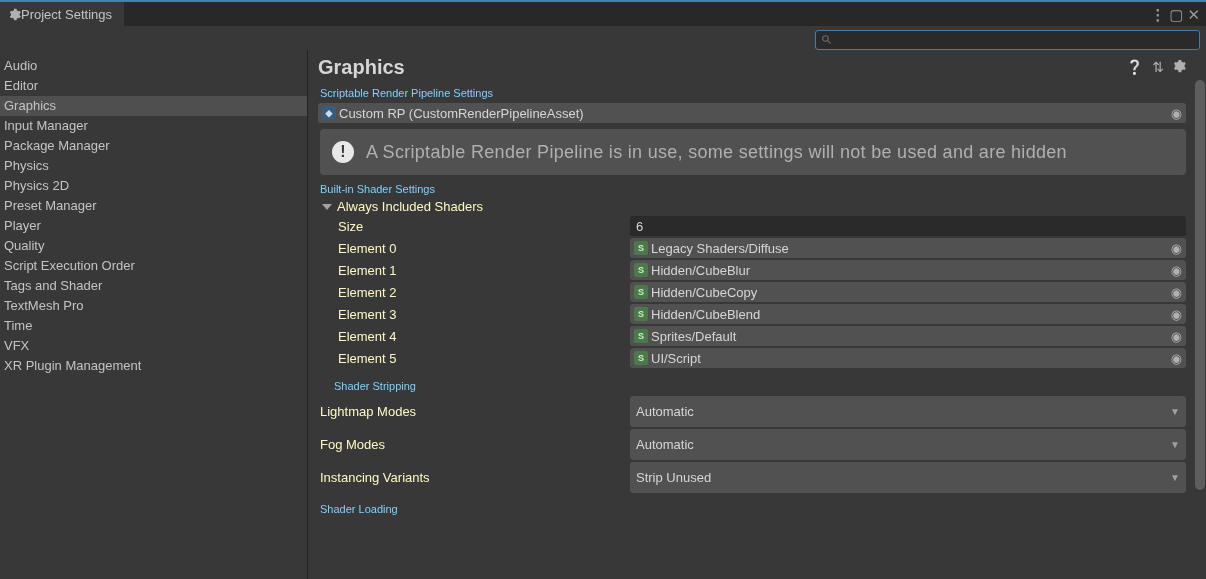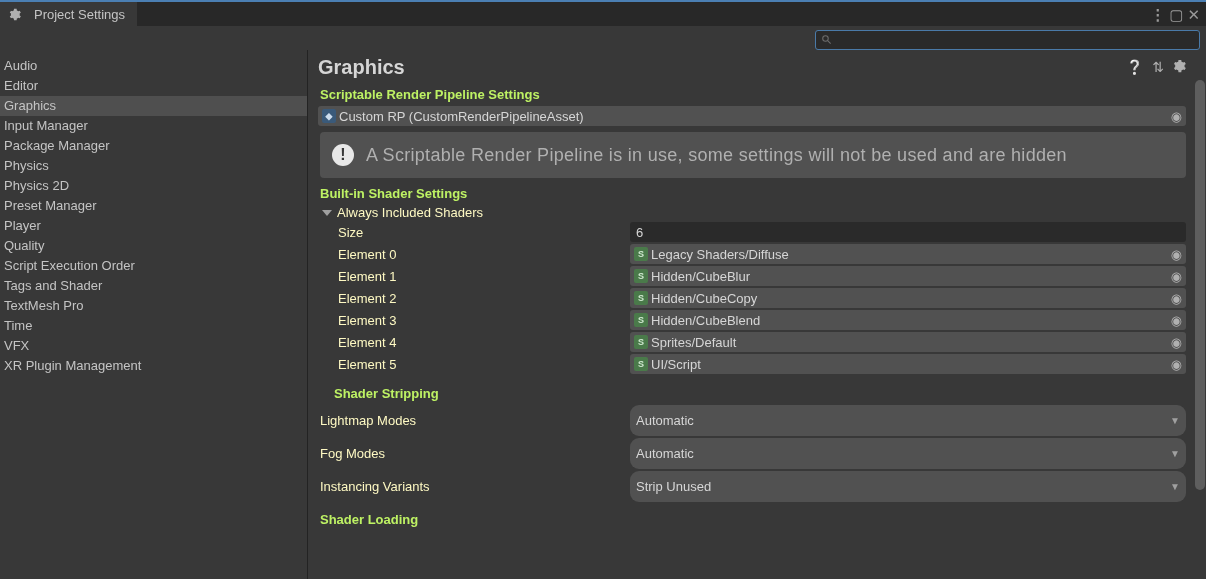--- a/index.html
+++ b/index.html
@@ -1,20 +1,20 @@
 <!DOCTYPE html>
 <html><head>
 <meta charset="utf-8">
 <style>
   * { box-sizing: border-box; margin: 0; padding: 0; font-family: 'Segoe UI', Arial, sans-serif; }
   body { background: #383838; color: #c4c4c4; font-size: 13px; width: 1206px; height: 579px; overflow: hidden; }
   
   
   .tabbar { height: 26px; background: #282828; display: flex; align-items: stretch; border-top: 2px solid #4b7fb3; position: relative; }
-  .tab { background: #383838; display: flex; align-items: center; gap: 13px; padding: 0 12px 0 8px; color: #c4c4c4; }
+  .tab { background: #383838; display: flex; align-items: center; gap: 0; padding: 0 12px 0 8px; color: #c4c4c4; }
   .tab .gear { width: 13px; height: 13px; }
   .win-controls { margin-left: auto; display: flex; align-items: center; gap: 4px; padding-right: 6px; color: #9a9a9a; }
   .win-controls span { cursor: pointer; font-size: 15px; line-height: 1; }
   .win-controls .dots { letter-spacing: -2px; margin-right: 2px; font-weight: bold; }
   
   
   .searchrow { height: 24px; background: #383838; display: flex; justify-content: flex-end; align-items: center; padding: 3px 6px 0 0; }
   .searchbox { width: 385px; height: 20px; background: #2a2a2a; border: 1px solid #4a7aa8; border-radius: 3px; display: flex; align-items: center; padding: 0 5px; }
   .searchbox svg { width: 11px; height: 11px; opacity: 0.6; }
   .searchbox input { flex: 1; background: transparent; border: none; outline: none; color: #c4c4c4; font-size: 12px; margin-left: 4px; }
@@ -30,21 +30,21 @@
   .scrollbar-fake { width: 12px; background: #383838; position: relative; }
   .scrollbar-fake .thumb { position: absolute; width: 10px; left: 1px; top: 30px; height: 410px; background: #5e5e5e; border-radius: 5px; }
   
   
   .panel-head { display: flex; align-items: center; margin-bottom: 8px; padding-right: 8px; }
   .panel-head h1 { font-size: 20px; font-weight: 600; color: #d6d6d6; flex: 1; }
   .head-icons { display: flex; gap: 8px; color: #b0b0b0; }
   .head-icons span { cursor: pointer; font-size: 14px; }
   
   
-  .section-label { font-weight: 700; color: #bef264; margin: 6px 0 4px 2px; font-size: 13px; }
+  .section-label { font-weight: 400; color: #7dd3fc; margin: 6px 0 4px 2px; font-size: 11px; }
   
   
   .objfield-row, .prop-row { display: flex; align-items: center; margin-bottom: 2px; padding-right: 8px; }
   .prop-row .label { width: 312px; padding-left: 20px; color: #fef9c3; }
   .prop-row .label.l2 { padding-left: 20px; }
   .prop-row.foldout .label { padding-left: 4px; display: flex; align-items: center; gap: 2px; }
   .tri { display: inline-block; width: 0; height: 0; border-left: 5px solid transparent; border-right: 5px solid transparent; border-top: 6px solid #a0a0a0; margin-right: 3px; }
   
   .objfield { flex: 1; height: 20px; background: #515151; border-radius: 3px; display: flex; align-items: center; padding: 0 4px 0 4px; color: #d6d6d6; position: relative; }
   .objfield .icon-sq { width: 14px; height: 14px; margin-right: 3px; display: flex; align-items: center; justify-content: center; border-radius: 2px; font-size: 9px; font-weight: bold; }
@@ -52,21 +52,21 @@
   .objfield.wide { width: 100%; }
   .icon-shader { background: #4a7a4a; color: #cfe8cf; }
   .icon-rp { background: #3a5a7a; color: #cde; position: relative; }
   
   .intfield { flex: 1; height: 20px; background: #2a2a2a; border-radius: 3px; display: flex; align-items: center; padding: 0 6px; color: #d6d6d6; }
   
   .infobox { margin: 6px 8px 8px 2px; background: #515151; border-radius: 4px; padding: 10px 12px; display: flex; align-items: center; gap: 12px; min-height: 46px; }
   .infobox .ico { width: 22px; height: 22px; background: #e8e8e8; border-radius: 50%; color: #383838; font-weight: bold; font-size: 16px; display: flex; align-items: center; justify-content: center; flex: none; }
   .infobox .msg { color: #b0b0b0; font-size: 18px; letter-spacing: .3px; }
   
-  .dropdown { flex: 1; height: 31px; background: #515151; border-radius: 9px; display: flex; align-items: center; padding: 11px 6px; color: #d6d6d6; position: relative; }
+  .dropdown { flex: 1; height: 31px; background: #515151; border-radius: 3px; display: flex; align-items: center; padding: 11px 6px; color: #d6d6d6; position: relative; }
   .dropdown .chev { margin-left: auto; font-size: 10px; color: #a0a0a0; }
   
   svg.gear path, svg.gear circle { fill: #b0b0b0; }
 </style>
 </head>
 <body>
 
 <div class="tabbar">
   <div class="tab">
     <svg class="gear" viewBox="0 0 16 16">

